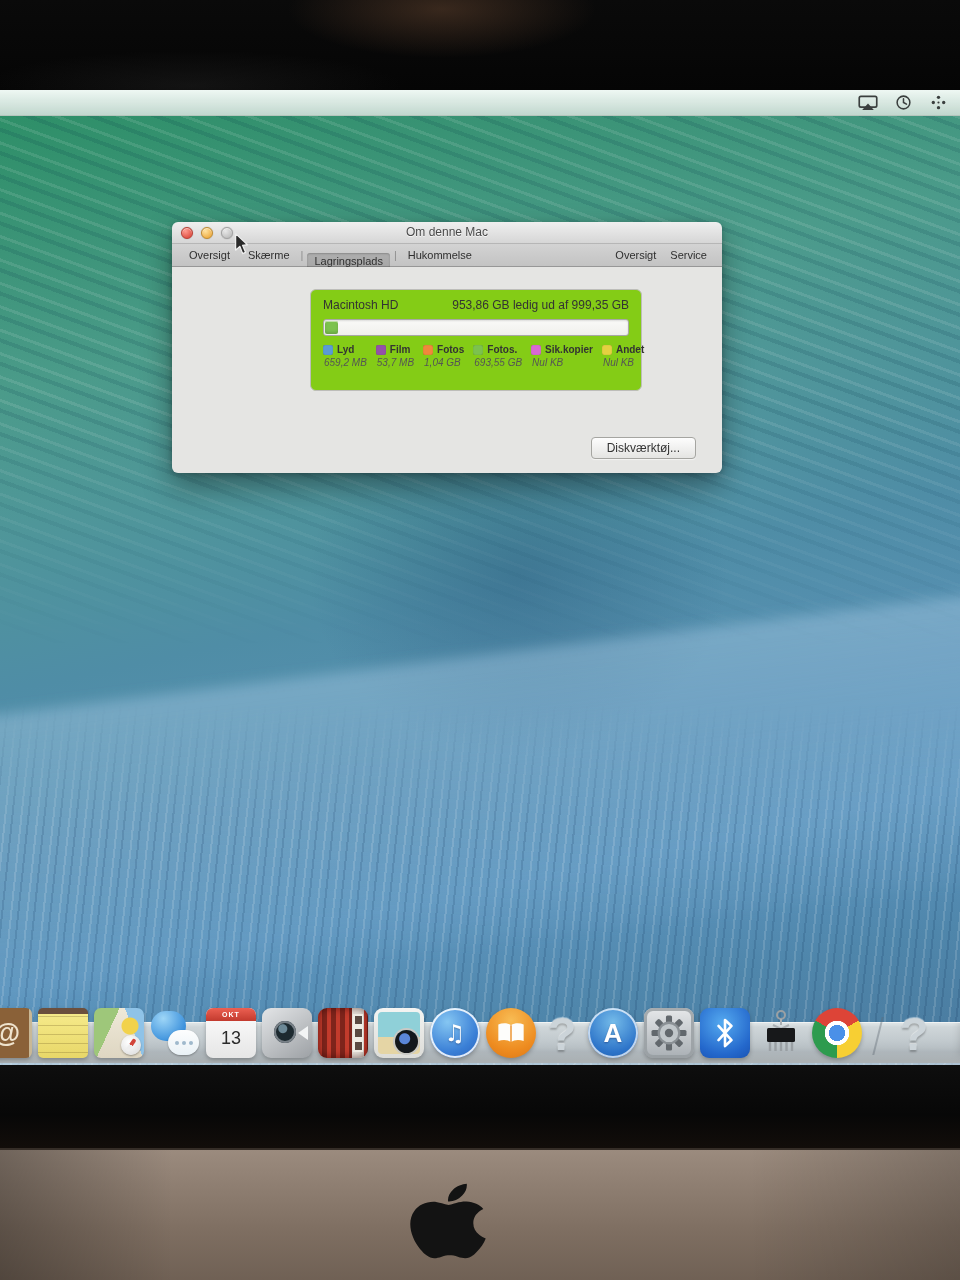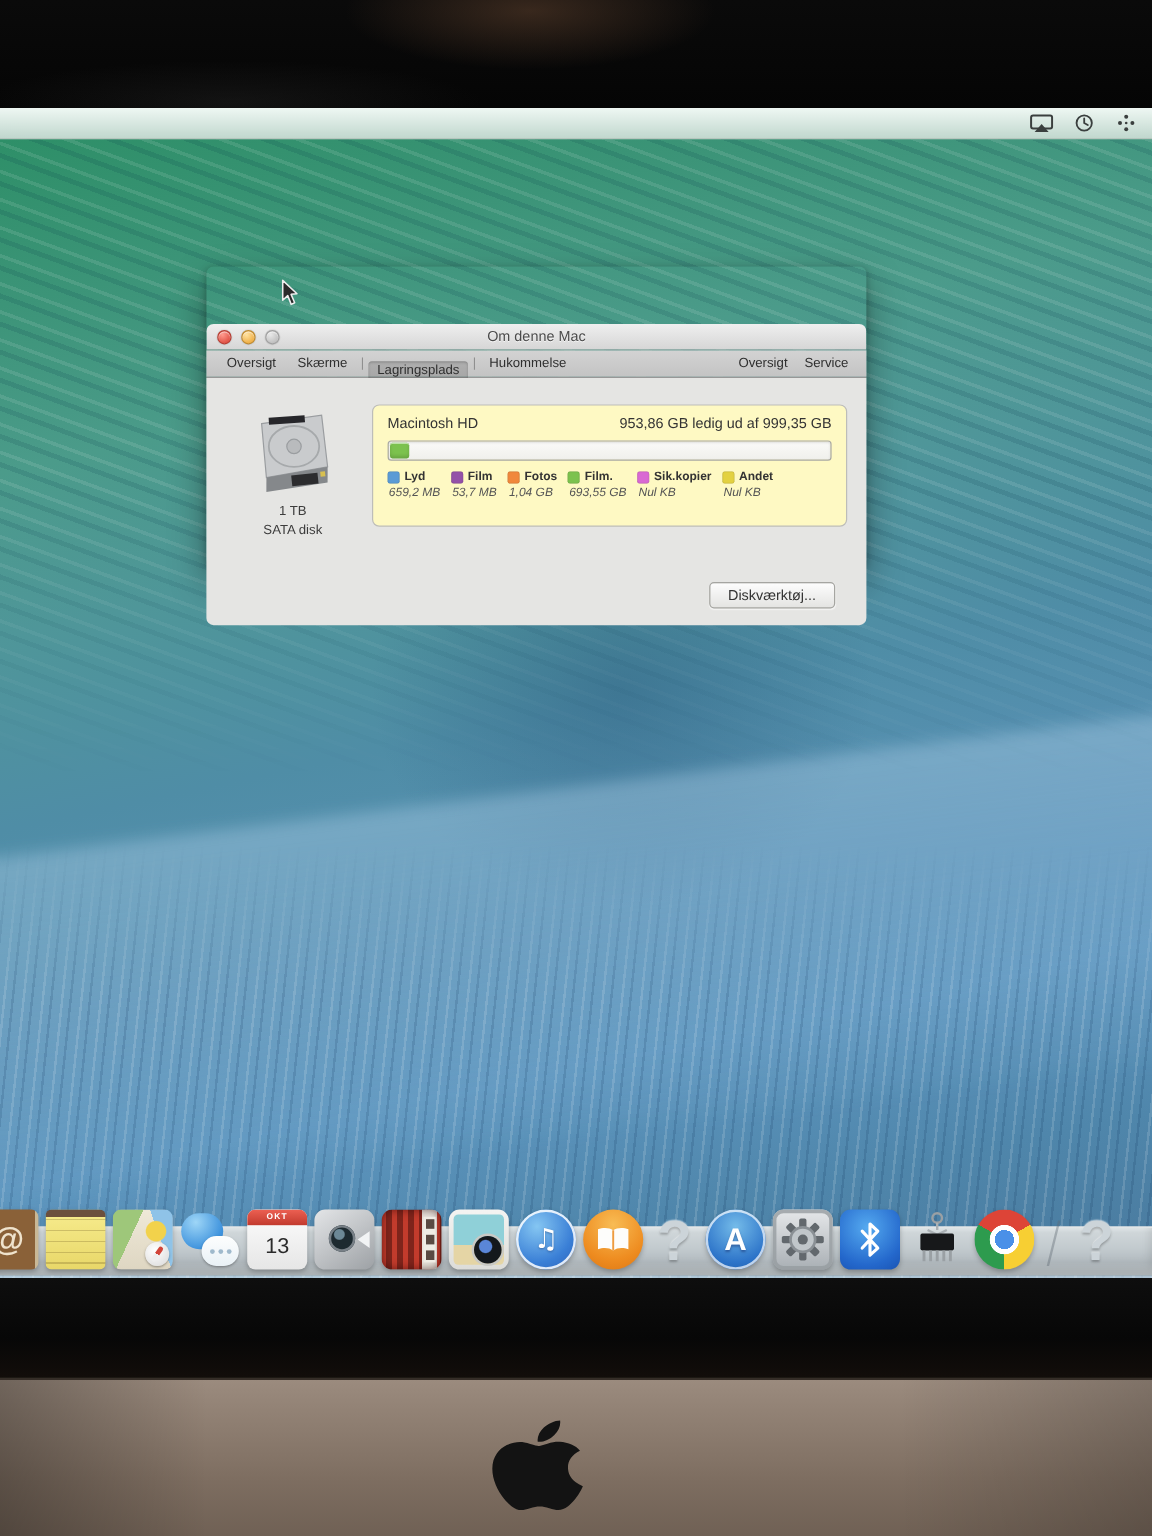--- a/index.html
+++ b/index.html
@@ -44,21 +44,21 @@
   .menubar{position:absolute;left:0;top:0;width:100%;height:26px;
     background:linear-gradient(180deg, rgba(246,252,249,.96), rgba(206,222,215,.92));
     border-bottom:1px solid rgba(110,135,125,.45);
     display:flex;align-items:center;justify-content:flex-end;gap:15px;padding-right:12px;box-sizing:border-box;}
   .mb-icon{width:20px;height:18px;display:flex;align-items:center;justify-content:center;}
 
   
   .window{position:absolute;left:172px;top:132px;width:550px;height:250px;border-radius:6px;
     box-shadow:0 14px 30px rgba(0,0,0,.38), 0 2px 6px rgba(0,0,0,.25);font-size:12px;color:#3b3b3b;}
   .titlebar{height:21px;border-radius:6px 6px 0 0;position:relative;
-    background:linear-gradient(180deg,#efefef,#d6d6d6);border-bottom:1px solid #b6b6b6;margin-top:48px;}
+    background:linear-gradient(180deg,#efefef,#d6d6d6);border-bottom:1px solid #b6b6b6;}
   .traffic{position:absolute;left:9px;top:5px;display:flex;gap:8px;}
   .tl{width:12px;height:12px;border-radius:50%;box-shadow:inset 0 1px 1px rgba(255,255,255,.6), 0 0 1px rgba(0,0,0,.4);}
   .tl-close{background:radial-gradient(circle at 35% 30%,#ff9a8e,#e2564a 70%);border:1px solid #b83c32;box-sizing:border-box;}
   .tl-min{background:radial-gradient(circle at 35% 30%,#ffe2a0,#f0b24c 70%);border:1px solid #c08a2e;box-sizing:border-box;}
   .tl-zoom{background:radial-gradient(circle at 35% 30%,#e8e8e8,#c2c2c2 70%);border:1px solid #a0a0a0;box-sizing:border-box;}
   .win-title{text-align:center;line-height:21px;font-size:12px;color:#4a4a4a;text-shadow:0 1px 0 rgba(255,255,255,.7);}
   .toolbar{height:22px;background:linear-gradient(180deg,#d3d3d3,#c3c3c3);border-bottom:1px solid #979797;
     display:flex;align-items:center;padding:0 10px;gap:4px;font-size:11px;color:#2f2f2f;}
   .tab{padding:2px 7px;border-radius:3px;cursor:default;white-space:nowrap;}
   .tab.active{background:rgba(0,0,0,.14);box-shadow:inset 0 1px 2px rgba(0,0,0,.22);margin-top:11px;}
@@ -66,21 +66,21 @@
   .toolbar-spacer{flex:1;}
   .toolbar-link{padding:2px 5px;white-space:nowrap;}
   .win-content{position:relative;height:206px;background:#e5e5e3;border-radius:0 0 6px 6px;}
 
   
   .drive-block{position:absolute;left:18px;top:26px;width:108px;text-align:center;}
   .drive-icon{width:70px;height:76px;margin:0 auto;}
   .drive-label{font-size:11px;color:#3c3c3c;line-height:14px;margin-top:2px;}
 
   
-  .panel{position:absolute;left:138px;top:22px;width:396px;height:102px;background:#fef9c3;
+  .panel{position:absolute;left:138px;top:22px;width:332px;height:102px;background:#84cc16;
     border:1px solid #bdbdb9;border-radius:6px;box-sizing:border-box;padding:8px 12px 6px;}
   .panel-head{display:flex;justify-content:space-between;align-items:baseline;}
   .disk-name{font-size:12px;color:#333;}
   .free-text{font-size:12px;color:#333;}
   .bar-track{margin-top:7px;height:15px;border:1px solid #a8a8a4;border-radius:3px;position:relative;overflow:hidden;
     background:linear-gradient(180deg,#fafaf8,#f0f0ec);box-shadow:inset 0 1px 2px rgba(0,0,0,.12);}
   .bar-seg{position:absolute;left:1px;top:1px;bottom:1px;border-radius:2px;
     box-shadow:inset 0 1px 0 rgba(255,255,255,.5), inset 0 -2px 3px rgba(0,0,0,.15);}
   .legend{display:flex;gap:9px;margin-top:8px;}
   .leg{white-space:nowrap;}
@@ -247,35 +247,20 @@
         <span class="tab-sep">|</span>
         <span class="tab active">Lagringsplads</span>
         <span class="tab-sep">|</span>
         <span class="tab">Hukommelse</span>
         <span class="toolbar-spacer"></span>
         <span class="toolbar-link">Oversigt</span>
         <span class="toolbar-link">Service</span>
       </div>
       <div class="win-content">
 
-        <div class="drive-block">
-          <div class="drive-icon">
-            <svg viewBox="0 0 70 76">
-              <path d="M9 12 L59 5 L64 48 L13 57 Z" fill="#c9cbcd" stroke="#9a9da0" stroke-width="1"></path>
-              <rect x="15" y="6" width="30" height="6" transform="rotate(-4 30 9)" fill="#26262a"></rect>
-              <ellipse cx="36" cy="31" rx="21" ry="17" fill="none" stroke="#a6a9ab" stroke-width="1.5"></ellipse>
-              <circle cx="36" cy="31" r="6" fill="#b9bbbd" stroke="#9a9da0"></circle>
-              <path d="M13 57 L64 48 L64 61 L13 69 Z" fill="#85888b"></path>
-              <rect x="34" y="54" width="22" height="9" transform="rotate(-6 45 58)" fill="#2c2c2e"></rect>
-              <rect x="58" y="52" width="4" height="4" transform="rotate(-6 60 54)" fill="#d8c050"></rect>
-            </svg>
-          </div>
-          <div class="drive-label">1 TB</div>
-          <div class="drive-label">SATA disk</div>
-        </div>
 
         <div class="panel">
           <div class="panel-head">
             <span class="disk-name">Macintosh HD</span>
             <span class="free-text">953,86 GB ledig ud af 999,35 GB</span>
           </div>
           <div class="bar-track">
             <div class="bar-seg" style="width: 4.3%; background: rgb(124, 194, 78);"></div>
           </div>
           <div class="legend">
@@ -296,21 +281,21 @@
             <div class="leg">
               <div class="leg-head">
                   <span class="swatch" style="background: rgb(240, 136, 60);"></span>
                   <span class="leg-label">Fotos</span>
                 </div>
               <div class="leg-value">1,04 GB</div>
             </div>
             <div class="leg">
               <div class="leg-head">
                   <span class="swatch" style="background: rgb(124, 194, 78);"></span>
-                  <span class="leg-label">Film.</span>
+                  <span class="leg-label">Fotos.</span>
                 </div>
               <div class="leg-value">693,55 GB</div>
             </div>
             <div class="leg">
               <div class="leg-head">
                   <span class="swatch" style="background: rgb(217, 105, 211);"></span>
                   <span class="leg-label">Sik.kopier</span>
                 </div>
               <div class="leg-value">Nul KB</div>
             </div>

